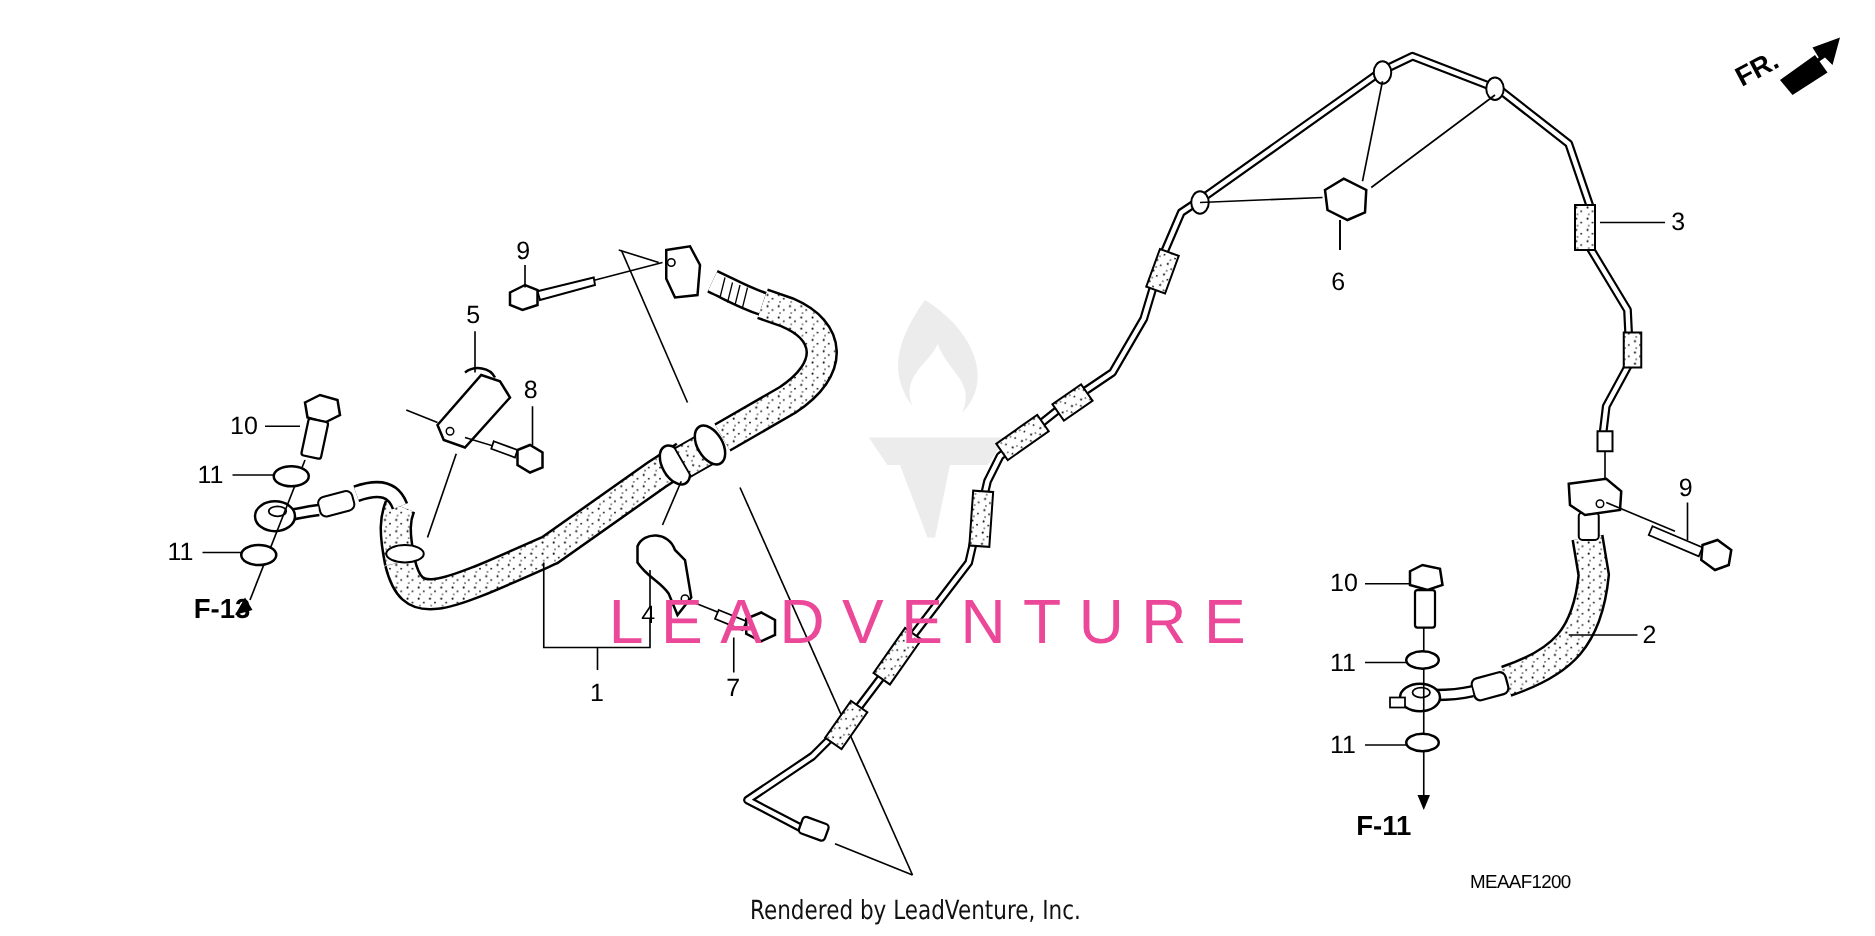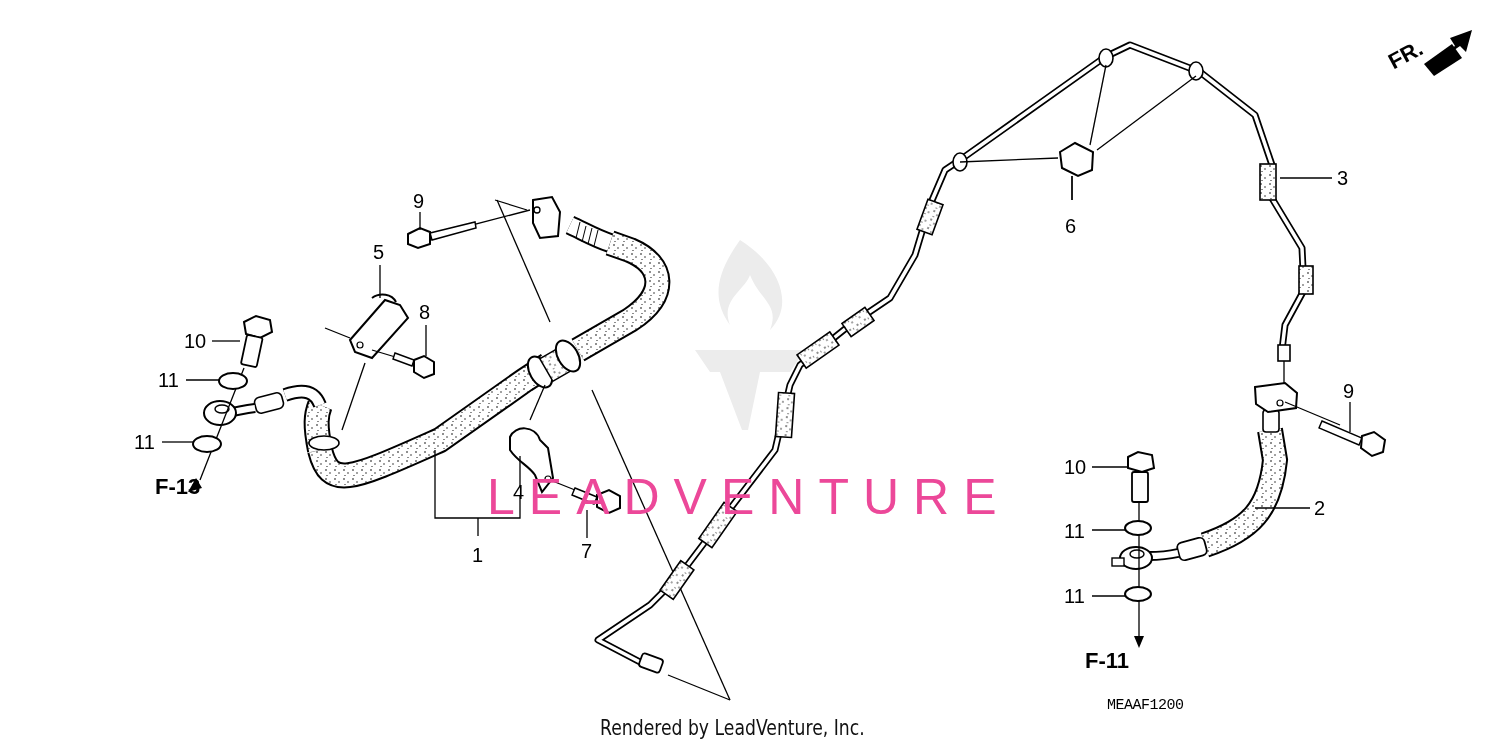--- a/index.html
+++ b/index.html
@@ -1,21 +1,21 @@
 <!DOCTYPE html>
 <html><head>
 <meta charset="utf-8">
 <style>
   html, body { margin: 0; padding: 0; background: #ffffff; }
   body { width: 1500px; height: 749px; overflow: hidden; position: relative; font-family: "Liberation Sans", sans-serif; }
   #diagram { position: absolute; left: 0; top: 0; width: 1500px; height: 749px; }
   .callout { position: absolute; font-family: "Liberation Sans", sans-serif; font-size: 20px; color: #000; line-height: 1; white-space: nowrap; }
   .ref { position: absolute; font-family: "Liberation Sans", sans-serif; font-weight: bold; font-size: 22px; color: #000; line-height: 1; }
   .fr-label { position: absolute; left: 1384px; top: 52px; font-weight: bold; font-size: 22px; transform: rotate(-28deg); transform-origin: left top; }
-  .code { position: absolute; left: 1107px; top: 697px; font-size: 15px; letter-spacing: -0.5px; font-family: Liberation Mono, monospace; }
+  .code { position: absolute; left: 1176px; top: 697px; font-size: 15px; letter-spacing: -0.5px; }
   .footer { position: absolute; left: 600px; top: 716px; font-family: "DejaVu Sans", sans-serif; font-size: 21px; transform: scaleX(0.82); transform-origin: left top; color: #111; }
   .watermark { position: absolute; left: 487px; top: 468px; font-family: "Liberation Sans", sans-serif; font-size: 50px; letter-spacing: 14px; color: #ec4899; }
   .thin { stroke: #000; stroke-width: 1.3; fill: none; }
 </style>
 </head>
 <body>
 
 <svg id="diagram" viewBox="0 0 1500 749" xmlns="http://www.w3.org/2000/svg">
   <defs>
     <pattern id="speckle" width="9" height="9" patternUnits="userSpaceOnUse">

